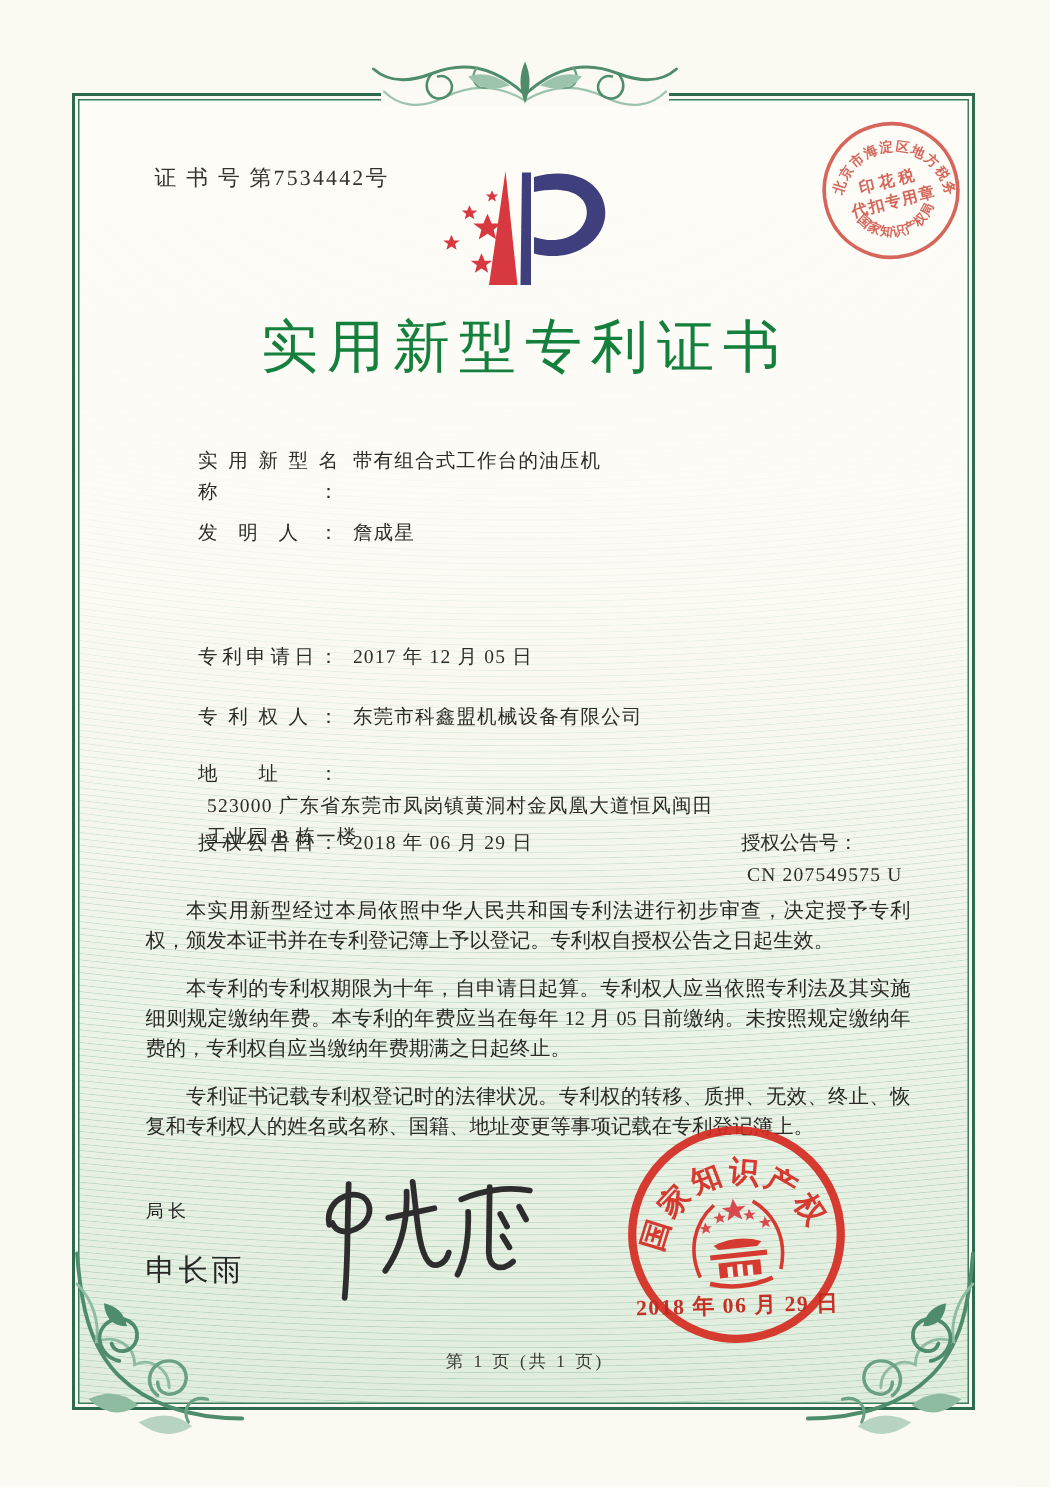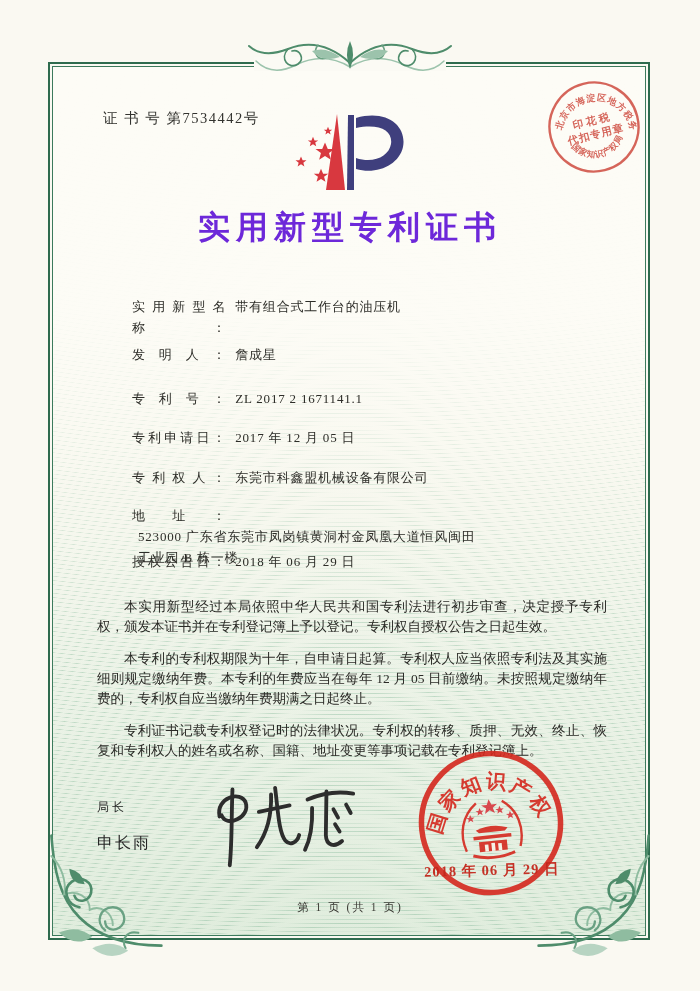--- a/index.html
+++ b/index.html
@@ -21,37 +21,37 @@
                       rgba(250,250,242,0.55) 48%, rgba(238,245,234,0.18) 68%, rgba(232,241,228,0.12) 100%),
       repeating-radial-gradient(ellipse 1500px 950px at 50% -58%,
         rgba(128,182,150,0) 0px, rgba(128,182,150,0) 5px,
         rgba(128,182,150,0.50) 5.7px, rgba(128,182,150,0) 6.6px),
       linear-gradient(180deg,#fdfcf6 0%,#f8f7ee 40%,#ebf2e6 72%,#dfecdc 100%);
   }
   
   .cert-no{position:absolute;left:103px;top:109px;font-size:14.5px;letter-spacing:1.5px;color:#33332f;}
   .logo{position:absolute;left:292px;top:111px;width:118px;height:84px;}
   .title{position:absolute;left:0;right:0;top:206px;text-align:center;
-    font-size:32px;font-weight:700;letter-spacing:6px;color:#6d28d9;}
+    font-size:38px;font-weight:400;letter-spacing:6px;color:#15803d;}
   
   .row{position:absolute;left:88px;right:70px;font-size:13px;line-height:21px;color:#2d2d28;margin-left:44px;}
   .flabel{display:inline-block;width:94px;text-align:justify;text-align-last:justify;
     vertical-align:top;letter-spacing:0.5px;}
   .fval{display:inline-block;margin-left:6px;vertical-align:top;letter-spacing:0.8px;}
   .fval.multiline{white-space:pre-line;width:420px;}
   .row-grant-no{position:absolute;left:362px;top:0;}
   .row-grant-no .fval{margin-left:4px;}
   
   .paras{position:absolute;left:85px;top:585px;width:534px;font-size:13.5px;
     line-height:20px;text-align:justify;color:#2a2a26;}
   .paras p{margin:12px;text-indent:2em;}
   
   .officer-title{position:absolute;left:97px;top:799px;font-size:12px;letter-spacing:3px;
     font-family:"Liberation Sans","DejaVu Sans",sans-serif;color:#262626;}
-  .officer-name{position:absolute;left:97px;top:833px;font-size:16px;letter-spacing:2px;
+  .officer-name{position:absolute;left:97px;top:833px;font-size:20px;letter-spacing:2px;
     font-family:"Liberation Sans","DejaVu Sans",sans-serif;color:#262626;}
   .signature{position:absolute;left:205px;top:784px;width:160px;height:86px;transform:rotate(-2deg);}
   
   .tax-stamp{position:absolute;left:546px;top:79px;width:96px;height:96px;}
   .big-seal{position:absolute;left:404px;top:736px;width:174px;height:174px;}
   .seal-date{position:absolute;left:424px;top:861px;font-size:14.5px;font-weight:bold;
     color:#c4271c;letter-spacing:1px;transform:rotate(-1.5deg);opacity:.95;}
   
   .orn-top{position:absolute;left:246px;top:33px;width:208px;height:64px;}
   .orn-bl{position:absolute;left:34px;top:833px;width:132px;height:128px;}
@@ -147,40 +147,40 @@
   <div class="title">实用新型专利证书</div>
 
   <div class="row" style="top:296px">
     <span class="flabel">实用新型名称：</span>
     <span class="fval">带有组合式工作台的油压机</span>
   </div>
   <div class="row" style="top:344px">
     <span class="flabel">发明人：</span>
     <span class="fval">詹成星</span>
   </div>
-  <div class="row" style="top:388px">
-    <span class="flabel">专利号：</span>
-    <span class="fval">ZL 2017 2 1671141.1</span>
-  </div>
   <div class="row" style="top:427px">
     <span class="flabel">专利申请日：</span>
     <span class="fval">2017 年 12 月 05 日</span>
   </div>
   <div class="row" style="top:467px">
     <span class="flabel">专利权人：</span>
     <span class="fval">东莞市科鑫盟机械设备有限公司</span>
   </div>
   <div class="row" style="top:505px">
     <span class="flabel">地址：</span>
     <span class="fval multiline">523000 广东省东莞市凤岗镇黄洞村金凤凰大道恒风闽田
 工业园 B 栋一楼</span>
   </div>
   <div class="row" style="top:551px">
     <span class="flabel">授权公告日：</span>
     <span class="fval">2018 年 06 月 29 日</span>
+    <span class="row-grant-no">
+      <span>授权公告号：</span>
+      <span class="fval">CN 207549575 U</span>
+    </span>
   </div>
 
   <div class="paras">
     <p>本实用新型经过本局依照中华人民共和国专利法进行初步审查，决定授予专利权，颁发本证书并在专利登记簿上予以登记。专利权自授权公告之日起生效。</p>
     <p>本专利的专利权期限为十年，自申请日起算。专利权人应当依照专利法及其实施细则规定缴纳年费。本专利的年费应当在每年 12 月 05 日前缴纳。未按照规定缴纳年费的，专利权自应当缴纳年费期满之日起终止。</p>
     <p>专利证书记载专利权登记时的法律状况。专利权的转移、质押、无效、终止、恢复和专利权人的姓名或名称、国籍、地址变更等事项记载在专利登记簿上。</p>
   </div>
 
   <div class="officer-title">局长</div>
   <div class="officer-name">申长雨</div>

